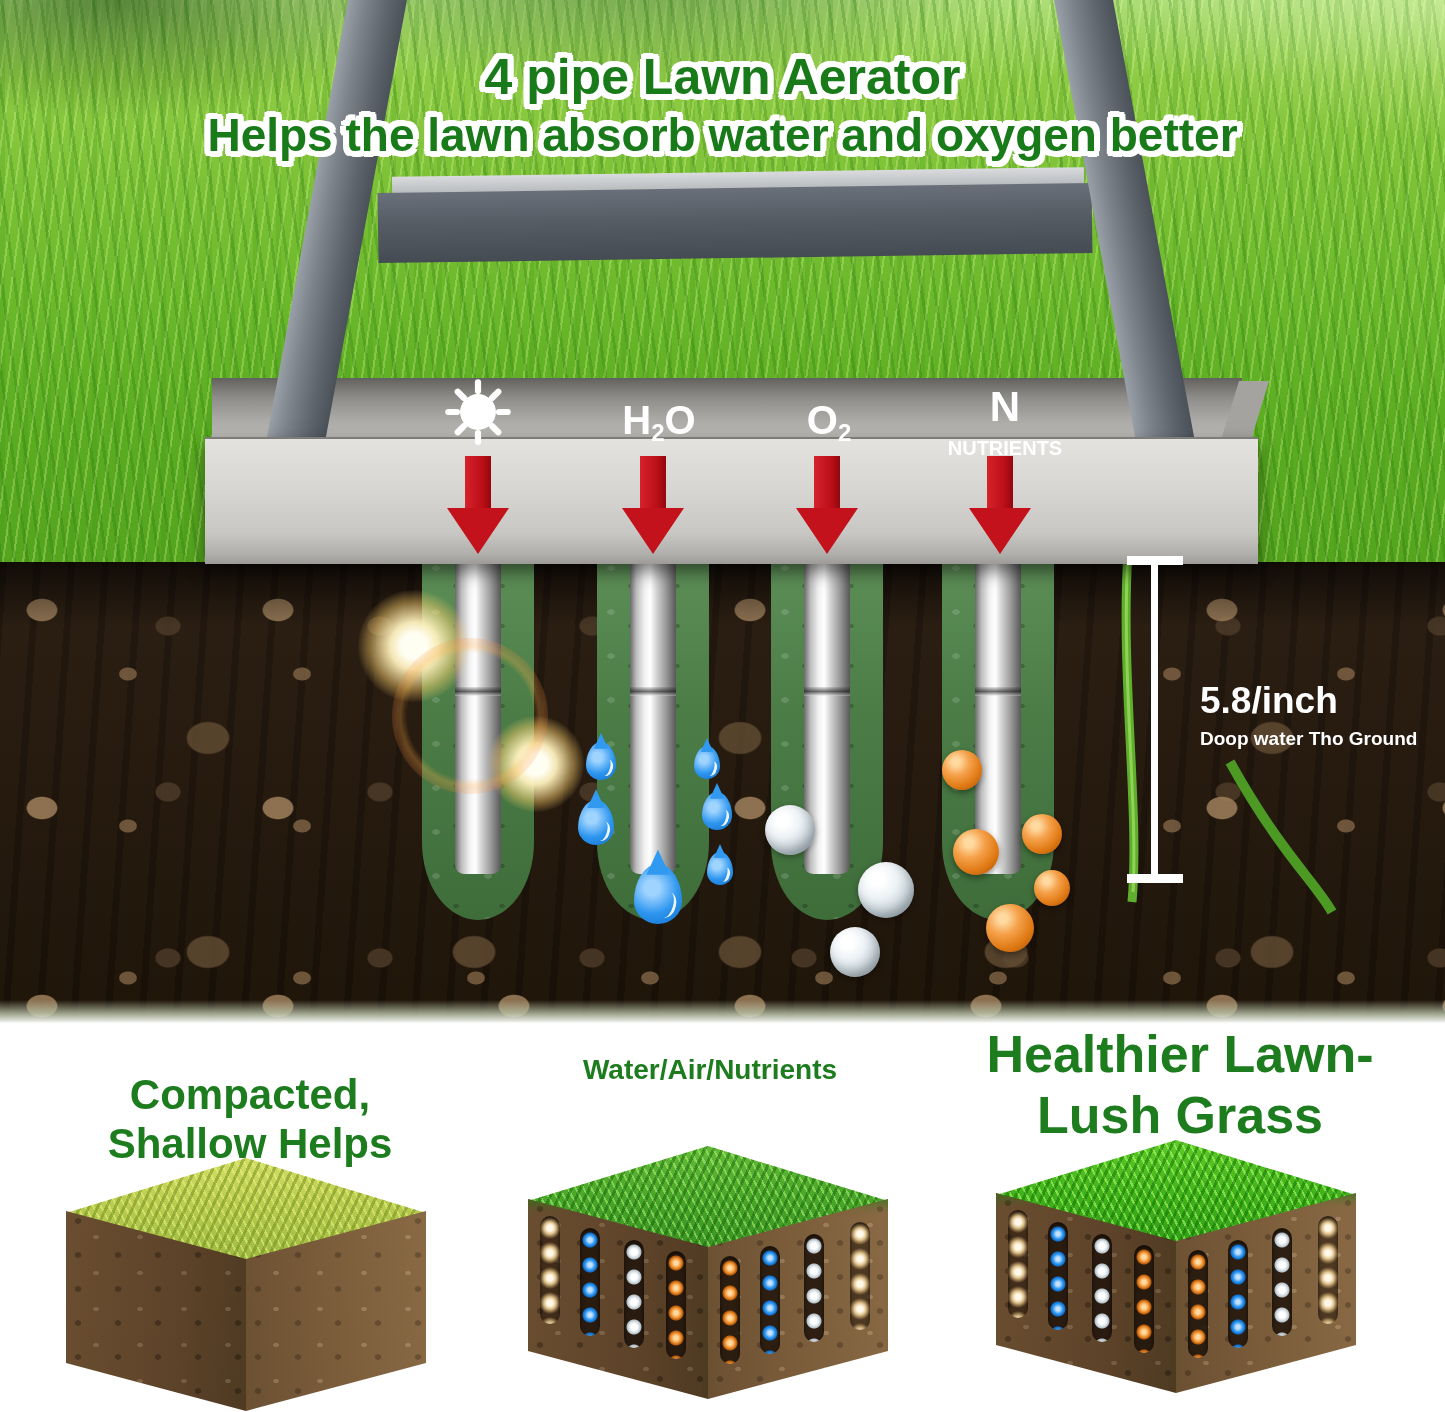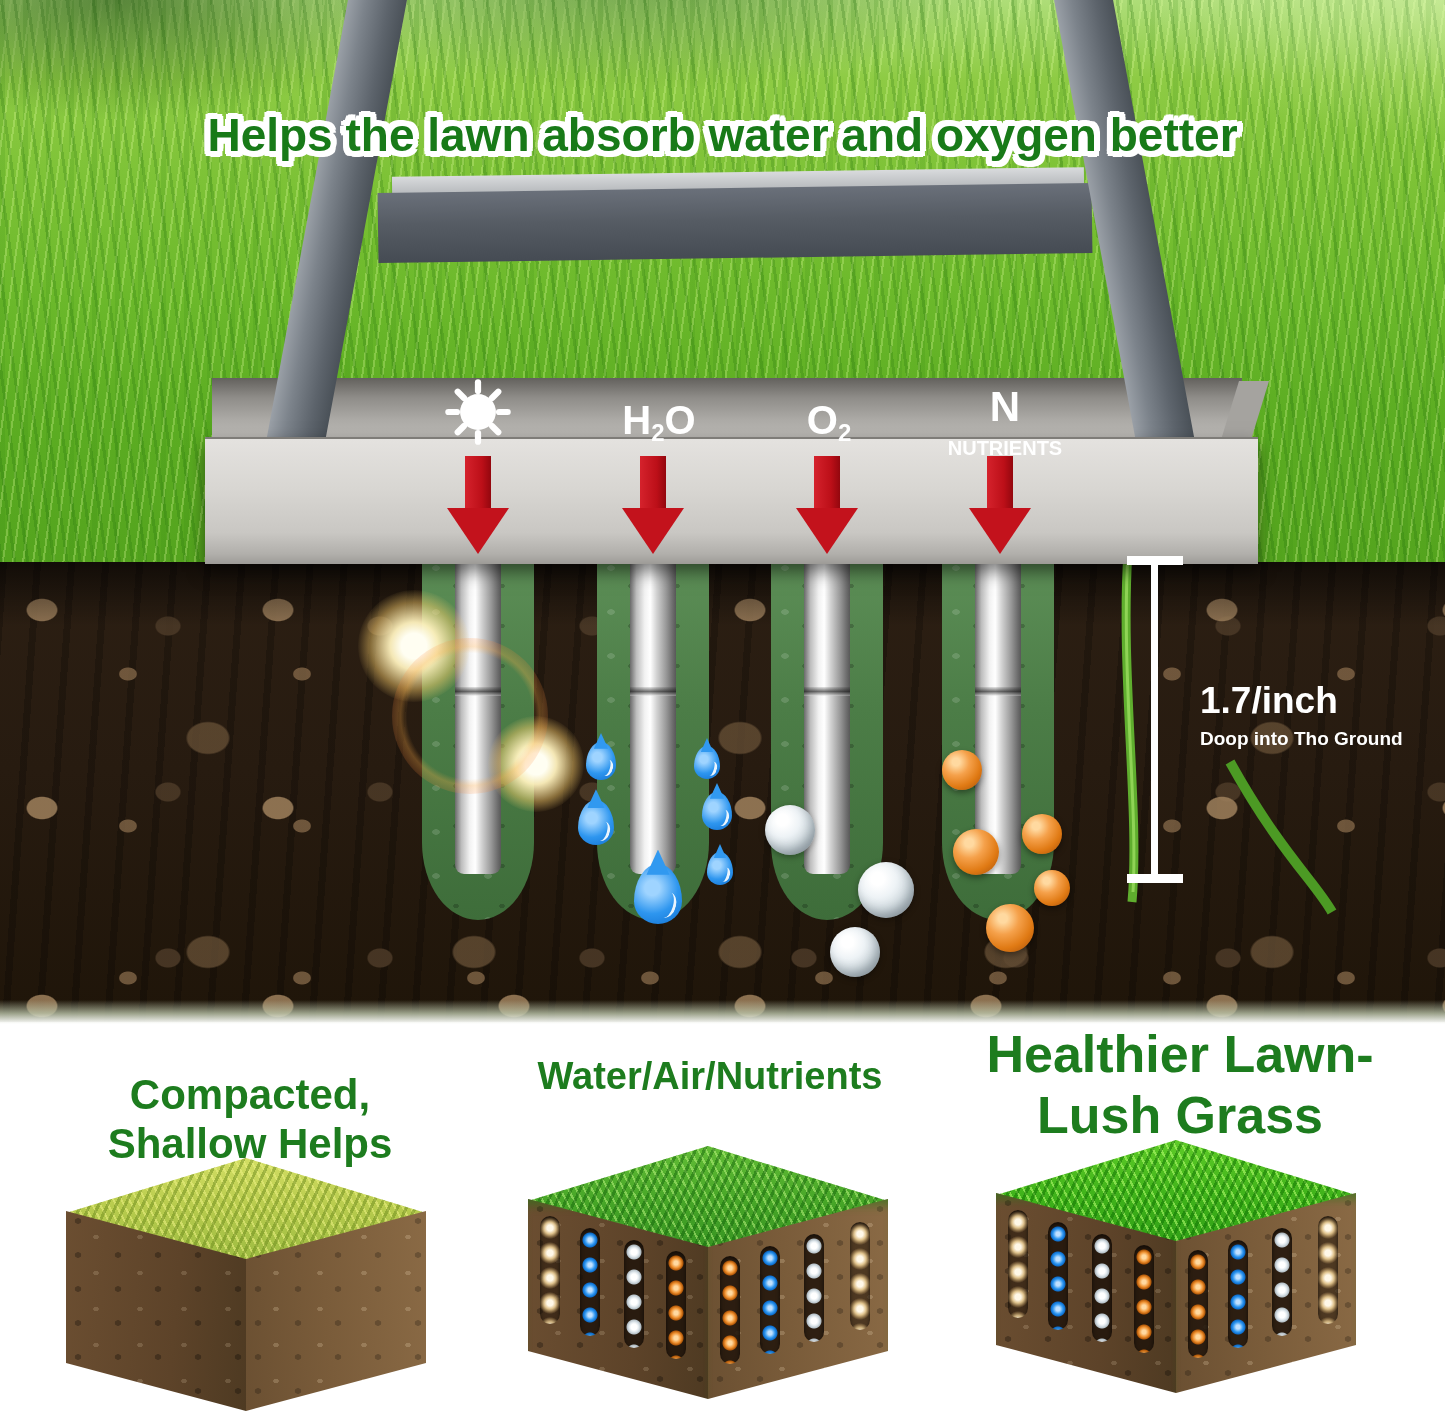--- a/index.html
+++ b/index.html
@@ -110,21 +110,21 @@
     text-shadow:
       -5px -5px 0 #fff, 5px -5px 0 #fff, -5px 5px 0 #fff, 5px 5px 0 #fff,
       -6px 0 0 #fff, 6px 0 0 #fff, 0 -6px 0 #fff, 0 6px 0 #fff,
       -3px -6px 0 #fff, 3px 6px 0 #fff, -6px 3px 0 #fff, 6px -3px 0 #fff, 0 0 6px #fff;}
   .t1{top:48px;font-size:50px;}
   .t2{top:108px;font-size:46px;}
 
   
   .cap{text-align:center;font-weight:bold;color:#1d7c1e;line-height:1.17;z-index:6;}
   .cap1{left:40px;top:1070px;width:420px;font-size:42px;}
-  .cap2{left:470px;top:1054px;width:480px;font-size:38px;}
+  .cap2{left:470px;top:1054px;width:480px;font-size:28px;}
   .cap3{left:960px;top:1024px;width:440px;font-size:52px;}
 
   .cube{width:360px;height:256px;z-index:6;}
   .cube .face{position:absolute;}
   .cube .top{left:0;top:0;width:360px;height:104px;clip-path:polygon(50% 0,100% 53%,50% 100%,0 53%);}
   .cube .left{left:0;top:53px;width:180px;height:200px;clip-path:polygon(0 0,100% 24%,100% 100%,0 76%);
     background-image:
       radial-gradient(6px 5px at 12px 10px, rgba(0,0,0,.28) 50%, rgba(0,0,0,0) 60%),
       radial-gradient(5px 4px at 30px 26px, rgba(255,235,200,.16) 50%, rgba(0,0,0,0) 60%),
       linear-gradient(95deg,#6b4e31 0%,#5d4329 60%,#4e3a22 100%);
@@ -242,23 +242,24 @@
       <div class="head"></div>
     </div>
   <div class="abs arrow" style="left:969px;">
       <div class="shaft"></div>
       <div class="head"></div>
     </div>
 
   <div class="abs mline"></div>
   <div class="abs mcap" style="top:556px;"></div>
   <div class="abs mcap" style="top:874px;"></div>
-  <div class="abs depth-v">1.7/inch</div>
-  <div class="abs depth-c">Doop into Tho Ground</div>
-
+  <div class="abs depth-v">5.8/inch</div>
+  <div class="abs depth-c">Doop water Tho Ground</div>
+
+  <div class="abs title t1">4 pipe Lawn Aerator</div>
   <div class="abs title t2">Helps the lawn absorb water and oxygen better</div>
 
   <div class="abs cap cap1">
     <div>Compacted,</div>
     <div>Shallow Helps</div>
   </div>
   <div class="abs cap cap2">
     <div>Water/Air/Nutrients</div>
     <div></div>
   </div>

